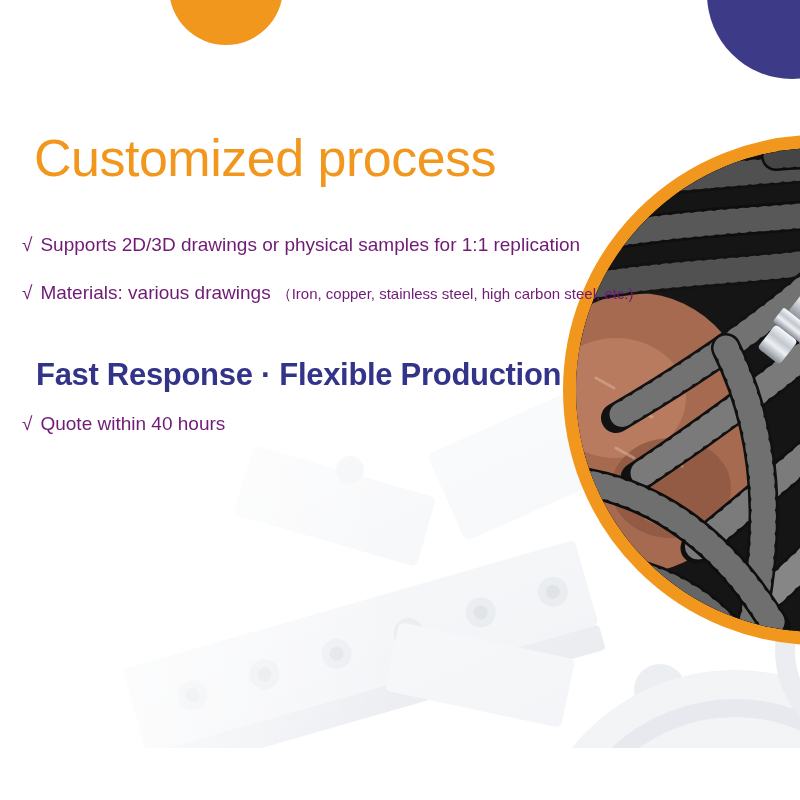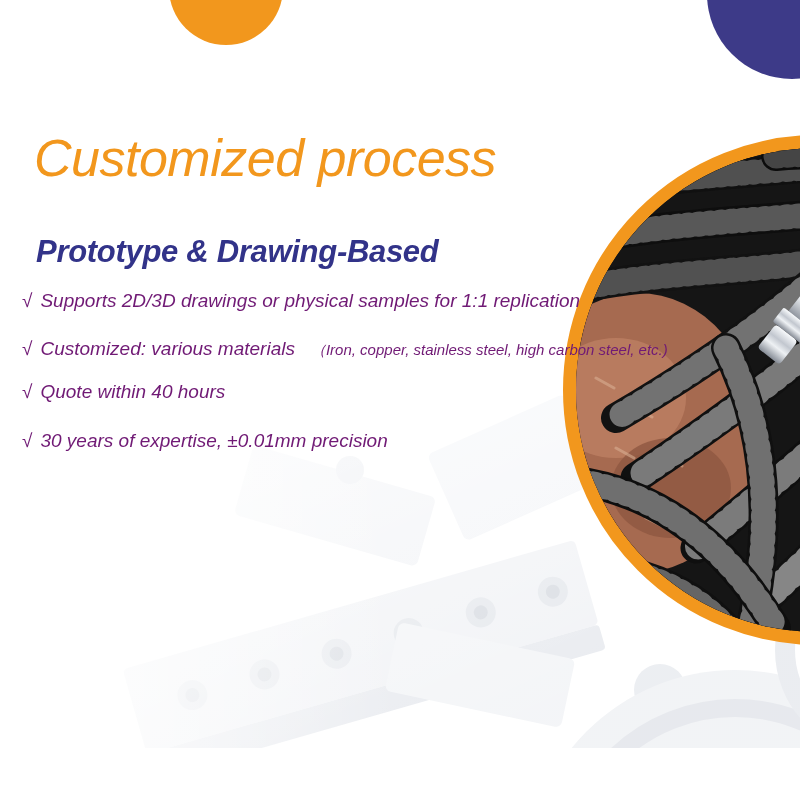--- a/index.html
+++ b/index.html
@@ -1,17 +1,17 @@
 <!DOCTYPE html>
 <html><head>
 <meta charset="utf-8">
 <style>
   html,body{margin:0;padding:0;width:800px;height:800px;overflow:hidden;background:#fff;
     font-family:"Liberation Sans","DejaVu Sans",sans-serif;}
-  .canvas{position:relative;width:800px;height:748px;overflow:hidden;background:#fff;font-style:italic;}
+  .canvas{position:relative;width:800px;height:748px;overflow:hidden;background:#fff;}
 
   
   .machinery{position:absolute;left:0;top:0;width:800px;height:800px;z-index:0;}
 
   
   .circle{position:absolute;border-radius:50%;}
   .top-orange{left:169px;top:-69px;width:114px;height:114px;background:#F2971D;z-index:1;}
   .top-navy{left:707px;top:-91px;width:170px;height:170px;background:#3D3A88;z-index:1;}
   .bottom-navy{left:496px;top:765px;width:150px;height:150px;background:#383677;z-index:2;}
 
@@ -26,21 +26,21 @@
     letter-spacing:-0.5px;color:#F2971D;white-space:nowrap;}
   .heading{margin:48px 0 0 14px;font-size:31px;line-height:36px;font-weight:bold;
     color:#323389;letter-spacing:-0.3px;white-space:nowrap;}
   .heading .hl{display:block;}
   .heading-2{margin-top:52px;}
   ul.bullets{list-style:none;margin:20px 0 0 0;padding:0;}
   ul.bullets li{font-size:19px;line-height:22px;color:#701a75;white-space:nowrap;}
   ul.b1 li + li{margin-top:25px;}
   ul.b2 li + li{margin-top:26px;}
   .mark{margin-right:8px;}
-  .note{font-size:15px;margin-left:16px;}
+  .note{font-size:15px;margin-left:6px;}
 </style>
 </head>
 <body>
 
 <div class="canvas">
 
   <svg class="machinery" viewBox="0 0 800 800" aria-hidden="true">
     <defs>
       <linearGradient id="fadeDiag" x1="0" y1="0" x2="0.45" y2="1">
         <stop offset="0" stop-color="#ffffff" stop-opacity="1"></stop>
@@ -190,37 +190,36 @@
     </svg>
   </div>
 
   <div class="circle bottom-navy"></div>
 
   <div class="content">
     <h1 class="page-title">Customized process</h1>
 
     <section>
       <h2 class="heading">
-        <span class="hl">Prototype &amp; Drawing-Based</span>
       </h2>
       <ul class="bullets b1">
         <li>
           <span class="mark">√</span><span class="btxt">Supports 2D/3D drawings or physical samples for 1:1 replication</span><span class="note"></span>
         </li>
         <li>
-          <span class="mark">√</span><span class="btxt">Customized: various materials</span><span class="note">（Iron, copper, stainless steel, high carbon steel, etc.)</span>
+          <span class="mark">√</span><span class="btxt">Materials: various drawings</span><span class="note">（Iron, copper, stainless steel, high carbon steel, etc.)</span>
         </li>
       </ul>
     </section>
 
     <section>
+      <h2 class="heading heading-2">
+        <span class="hl">Fast Response · Flexible Production</span>
+      </h2>
       <ul class="bullets b2">
         <li>
           <span class="mark">√</span><span class="btxt">Quote within 40 hours</span><span class="note"></span>
         </li>
-        <li>
-          <span class="mark">√</span><span class="btxt">30 years of expertise, ±0.01mm precision</span><span class="note"></span>
-        </li>
       </ul>
     </section>
   </div>
 
 </div>
 
 </body></html>

